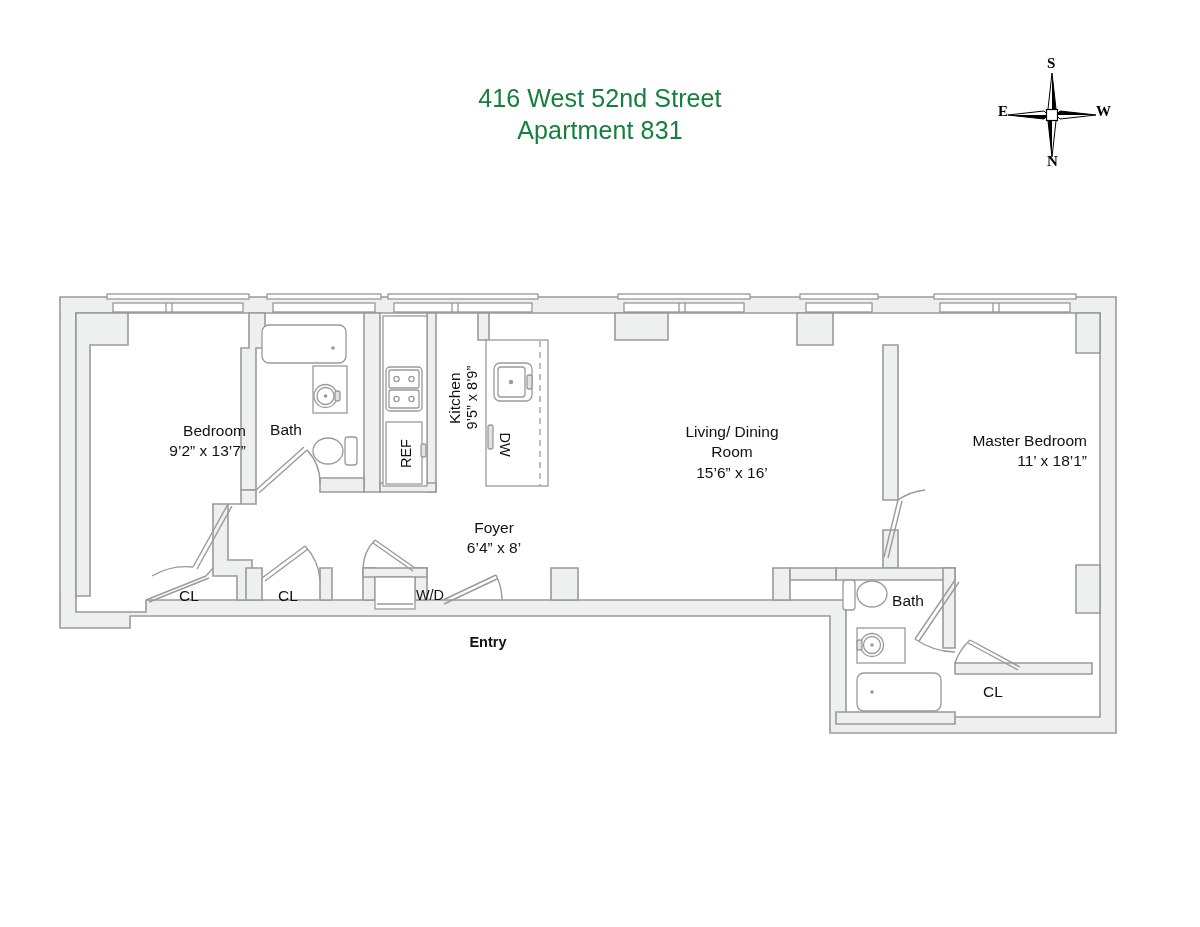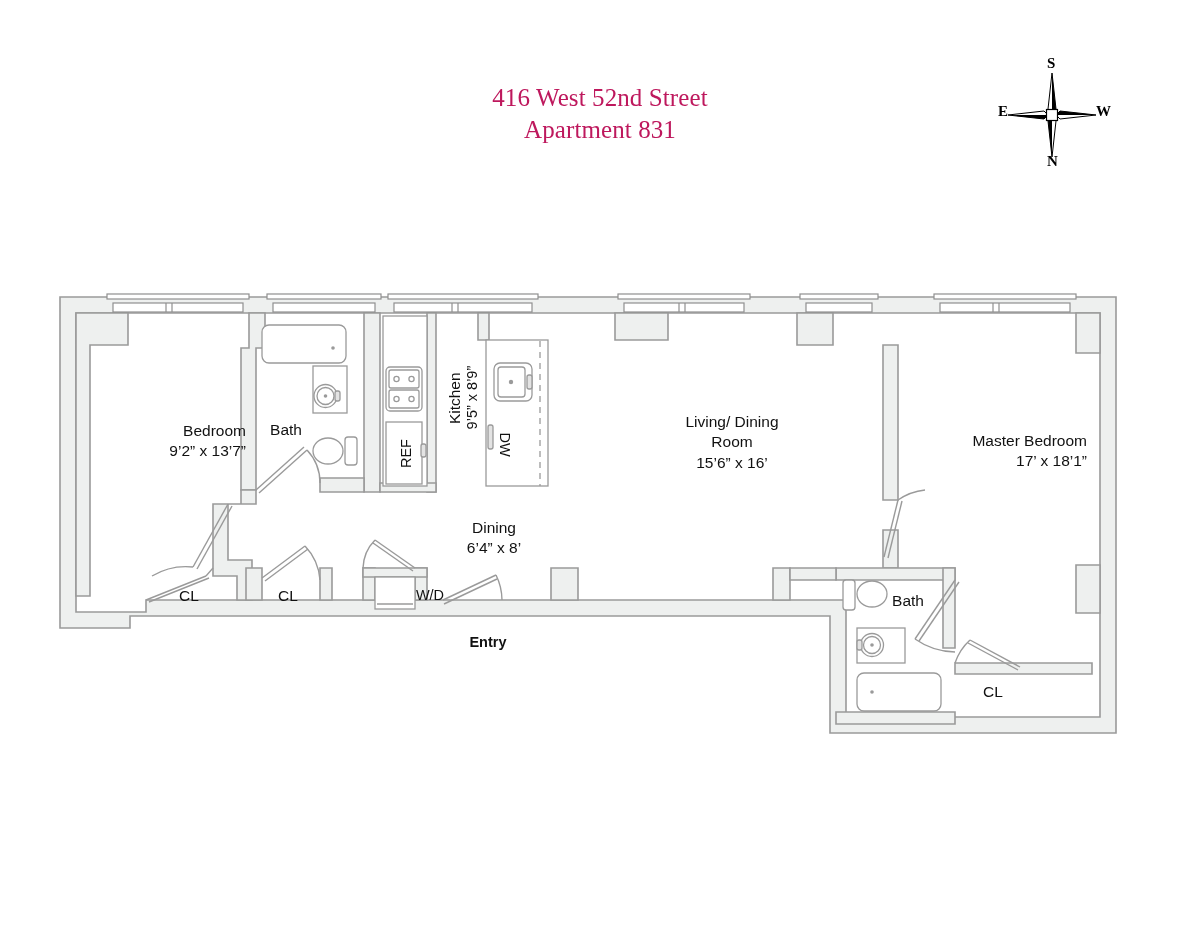--- a/index.html
+++ b/index.html
@@ -26,22 +26,21 @@
     position: absolute;
     left: 0;
     top: 82px;
     width: 1200px;
     text-align: center;
     line-height: 1.28;
   }
   .title-line {
     font-size: 25px;
     letter-spacing: 0.1px;
-    color: #be185d;
-    font-family: Liberation Serif, serif;
+    color: #15803d;
   }
   .compass {
     position: absolute;
     left: 990px;
     top: 55px;
     width: 125px;
     height: 120px;
   }
   .compass-letter {
     position: absolute;
@@ -342,33 +341,33 @@
     <div>Bath</div>
   </div>
 
   <div class="plan-label rot-ccw" style="left:392px; top:388px; width:126px;">
     <div>Kitchen</div>
   </div>
   <div class="plan-label rot-ccw small" style="left:410px; top:388px; width:126px;">
     <div>9’5” x 8’9”</div>
   </div>
 
-  <div class="plan-label" style="left:652px; top:412px; width:160px;">
+  <div class="plan-label" style="left:652px; top:422px; width:160px;">
     <div>Living/ Dining</div>
     <div>Room</div>
     <div>15’6” x 16’</div>
   </div>
 
   <div class="plan-label" style="left:907px; top:431px; width:180px;text-align:right;">
     <div>Master Bedroom</div>
-    <div>17’ x 18’1”</div>
+    <div>11’ x 18’1”</div>
   </div>
 
   <div class="plan-label" style="left:434px; top:518px; width:120px;">
-    <div>Dining</div>
+    <div>Foyer</div>
     <div>6’4” x 8’</div>
   </div>
 
   <div class="plan-label" style="left:868px; top:591px; width:80px;">
     <div>Bath</div>
   </div>
 
   <div class="plan-label" style="left:159px; top:586px; width:60px;">
     <div>CL</div>
   </div>

